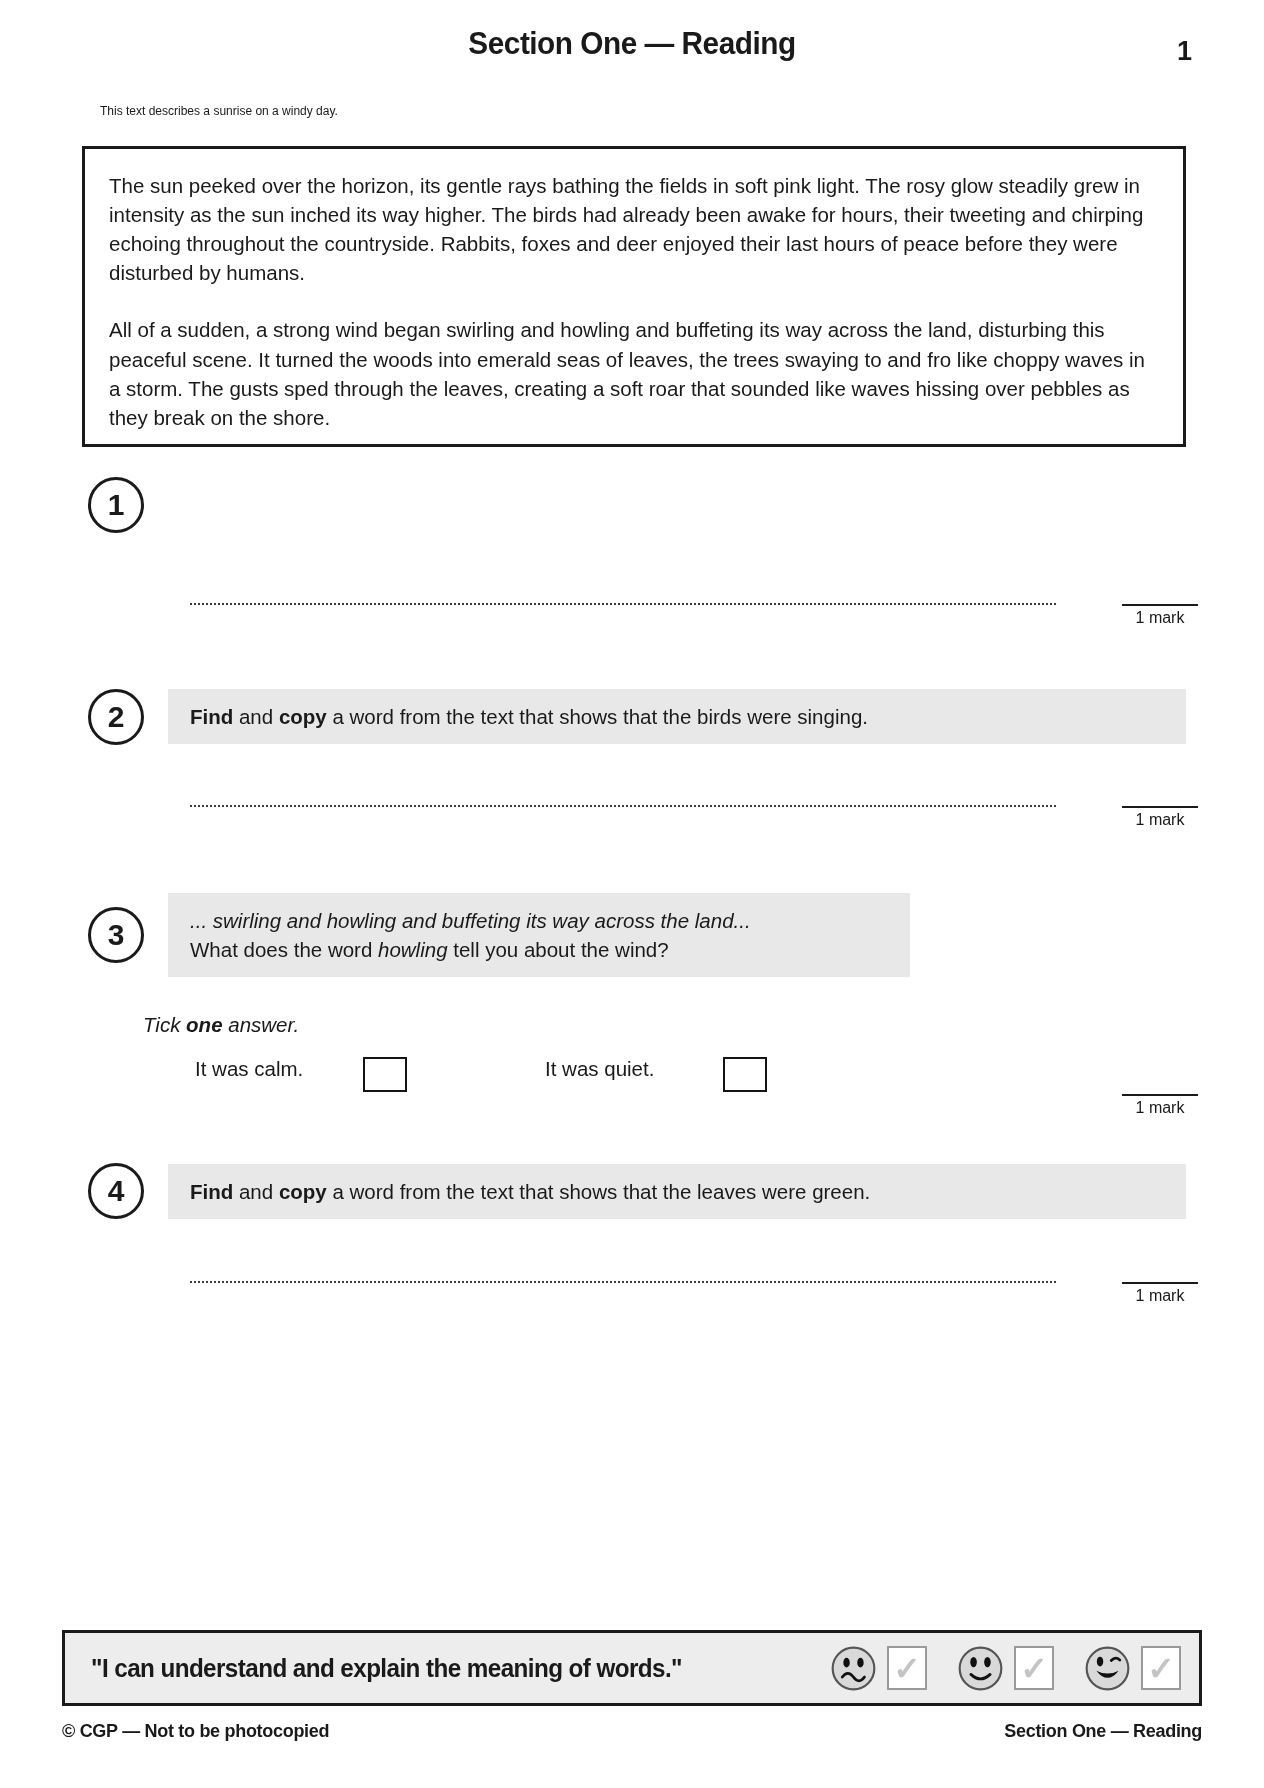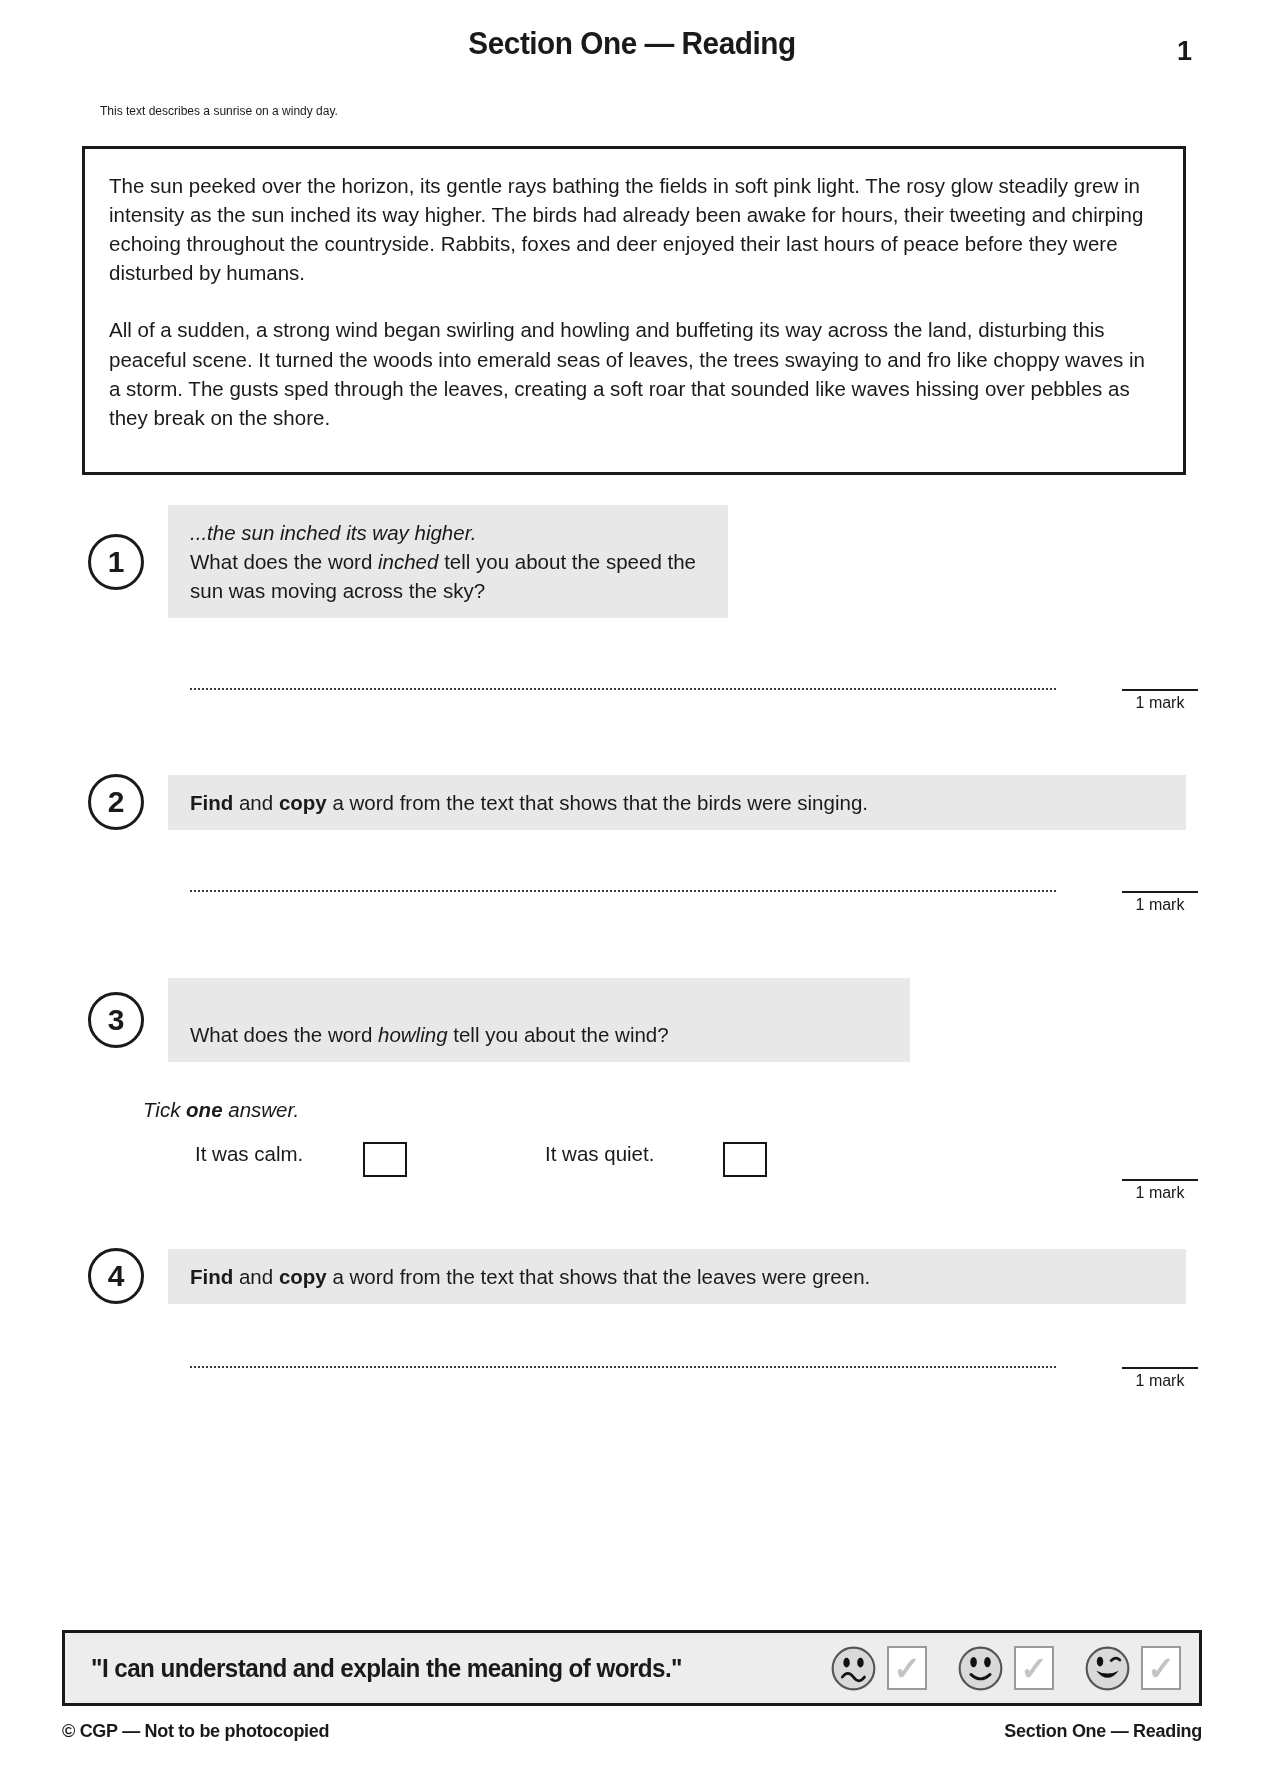--- a/index.html
+++ b/index.html
@@ -29,21 +29,21 @@
   .title-text {
     font-family:"DejaVu Serif", serif; font-weight:bold; font-size:47px;
     letter-spacing:0.5px; transform:scaleX(0.94); display:inline-block;
   }
 
   .intro { margin:40px 0 0 38px; font-size:12px; }
 
   
   .passage-box {
     border:3px solid #1a1a1a; margin:28px 16px 0 20px;
-    padding:22px 28px 40px 24px; font-size:20.5px; line-height:1.42;
+    padding:22px 28px 12px 24px; font-size:20.5px; line-height:1.42;
   }
   .passage-box p { margin:0; }
   .passage-box p + p { margin-top:28px; }
 
   
   .question { display:flex; align-items:center; }
   .qnum {
     flex:0 0 auto; width:56px; height:56px; border:3px solid #1a1a1a; border-radius:50%;
     display:flex; align-items:center; justify-content:center;
     font-size:30px; font-weight:bold; margin-left:26px;
@@ -118,24 +118,20 @@
 
   <div class="intro">This text describes a sunrise on a windy day.</div>
 
   <div class="passage-box">
     <p>The sun peeked over the horizon, its gentle rays bathing the fields in soft pink light.  The rosy glow steadily grew in intensity as the sun inched its way higher.  The birds had already been awake for hours, their tweeting and chirping echoing throughout the countryside.  Rabbits, foxes and deer enjoyed their last hours of peace before they were disturbed by humans.</p>
     <p>All of a sudden, a strong wind began swirling and howling and buffeting its way across the land, disturbing this peaceful scene.  It turned the woods into emerald seas of leaves, the trees swaying to and fro like choppy waves in a storm.  The gusts sped through the leaves, creating a soft roar that sounded like waves hissing over pebbles as they break on the shore.</p>
   </div>
 
   <div class="question q1">
     <div class="qnum">1</div>
-    <div class="qbox">
-      <span class="quote">...the sun inched its way higher.</span><br>
-      <span>What does the word </span><i>inched</i><span> tell you about the speed the sun was moving across the sky?</span>
-    </div>
   </div>
   <div class="answer-row a1">
     <div class="dotted"></div>
     <div class="mark-block">
       <div class="mark-line"></div>
       <span>1 mark</span>
     </div>
   </div>
 
   <div class="question q2">
@@ -148,21 +144,21 @@
     <div class="dotted"></div>
     <div class="mark-block">
       <div class="mark-line"></div>
       <span>1 mark</span>
     </div>
   </div>
 
   <div class="question q3">
     <div class="qnum">3</div>
     <div class="qbox">
-      <br>
+      <span class="quote">... swirling and howling and buffeting its way across the land...</span><br>
       <span>What does the word </span><i>howling</i><span> tell you about the wind?</span>
     </div>
   </div>
   <div class="tick-instr">
     <span>Tick </span><b>one</b><span> answer.</span>
   </div>
   <div class="opt-row">
     <span class="opt-label">It was calm.</span>
     <div class="opt-box"></div>
     <div class="opt-gap"></div>

